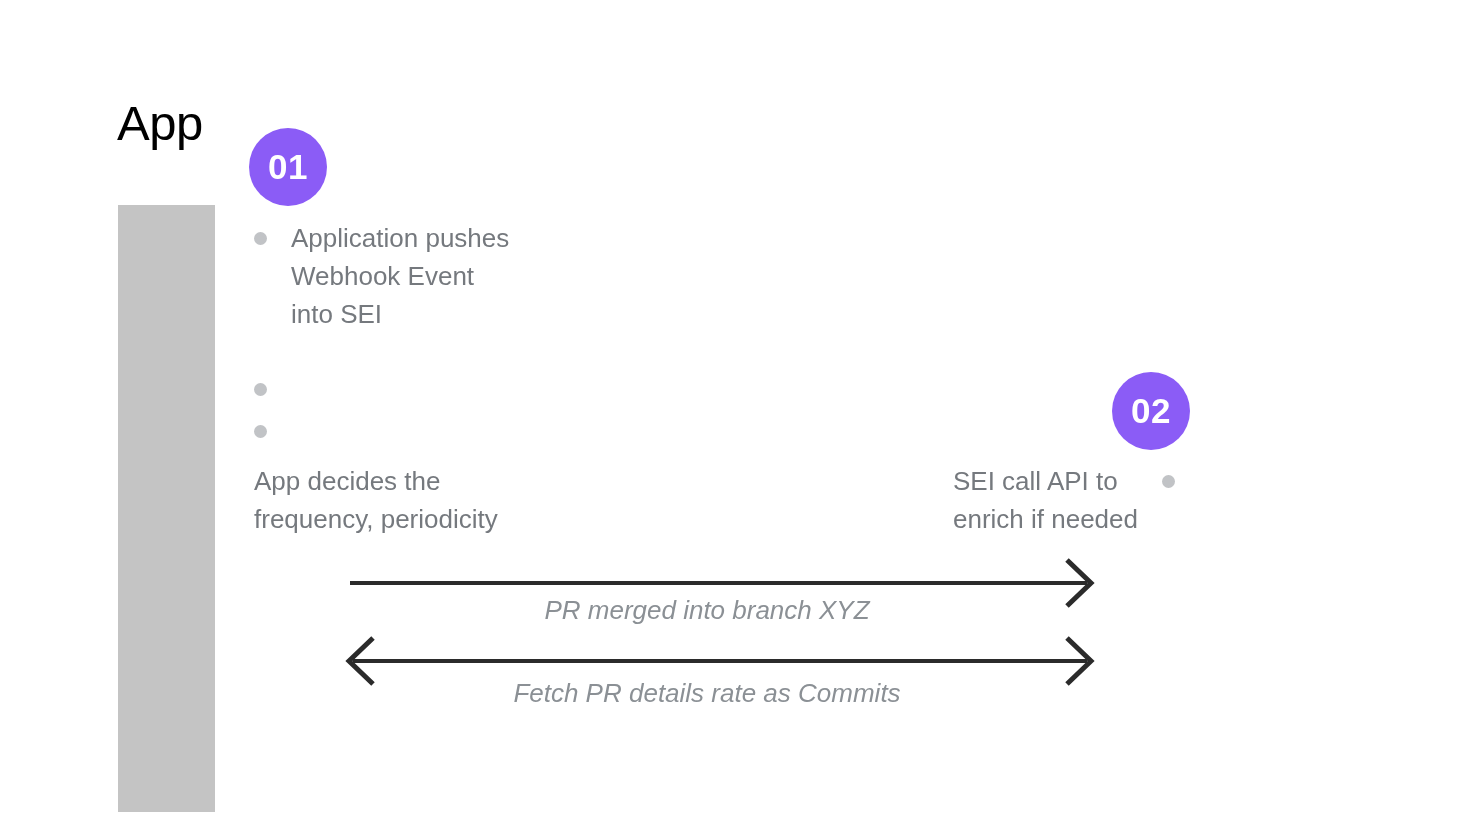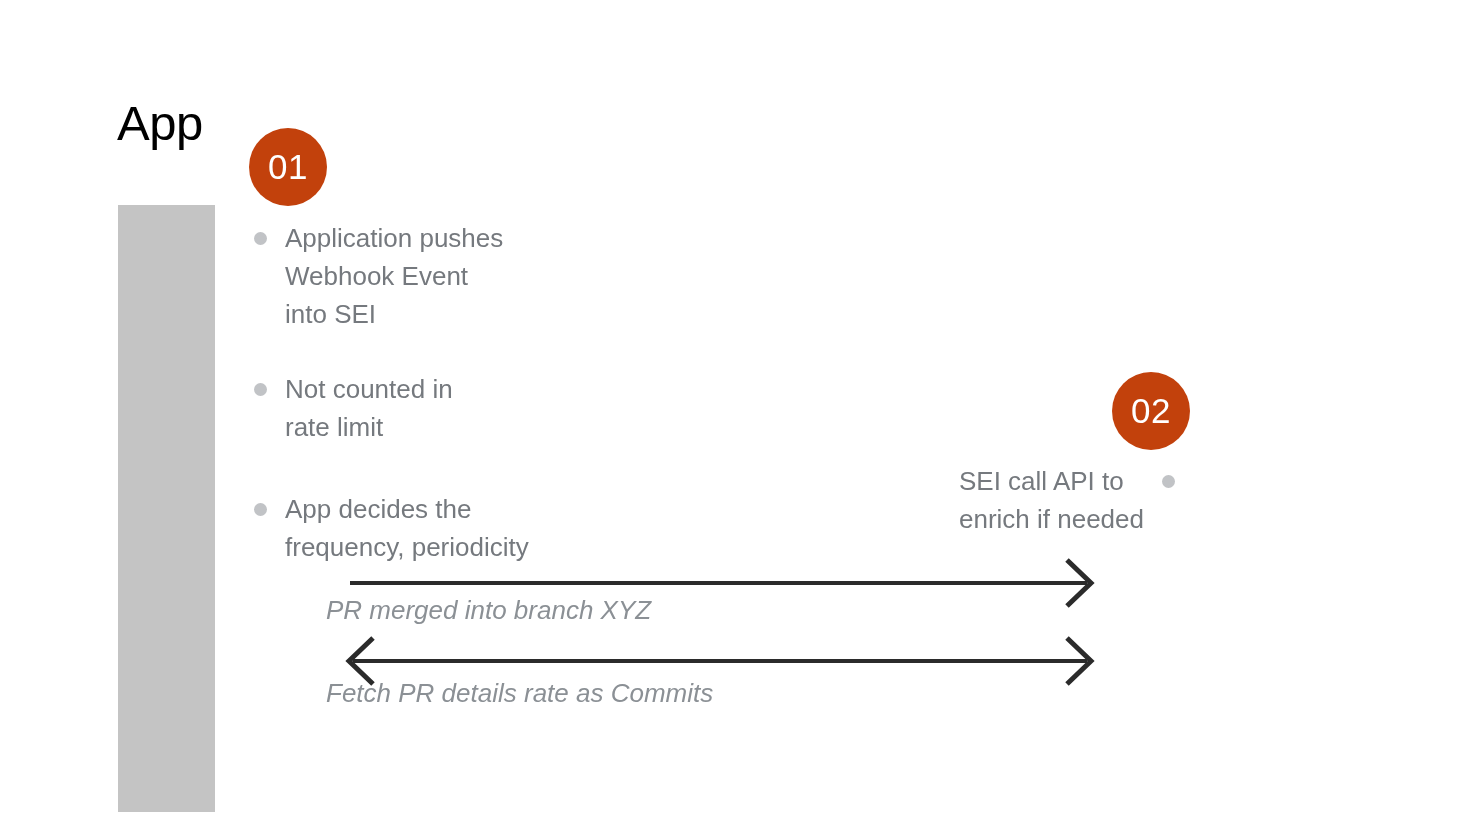--- a/index.html
+++ b/index.html
@@ -51,24 +51,24 @@
     letter-spacing: -0.5px;
     white-space: nowrap;
   }
 
   
   .badge {
     position: absolute;
     width: 78px;
     height: 78px;
     border-radius: 50%;
-    background: #c2410c;
+    background: #8b5cf6;
     color: #ffffff;
     font-size: 35px;
-    font-weight: normal;
+    font-weight: bold;
     display: flex;
     align-items: center;
     justify-content: center;
     letter-spacing: 0.5px;
   }
   .badge-01 { left: 249px; top: 128px; }
   .badge-02 { left: 1112px; top: 372px; }
 
   
   .bullets {
@@ -77,23 +77,23 @@
     font-size: 26px;
     line-height: 38px;
   }
   .bullets-left  { left: 254px; top: 219px; width: 430px; }
   .bullets-left2 { left: 254px; top: 370px; width: 430px; }
   .bullets-right { left: 830px; top: 462px; width: 345px; }
 
   .bullet-row {
     display: flex;
     align-items: flex-start;
-    gap: 18px;
-  }
-  .bullet-row + .bullet-row { margin-top: 44px; }
+    gap: 24px;
+  }
+  .bullet-row + .bullet-row { margin-top: 16px; flex-direction: column; }
   .bullets-right .bullet-row { justify-content: flex-end; }
 
   .dot {
     flex: 0 0 auto;
     width: 13px;
     height: 13px;
     border-radius: 50%;
     background: #c1c3c6;
     margin-top: 13px;
   }
@@ -119,23 +119,23 @@
     fill: none;
     stroke-linecap: butt;
     stroke-linejoin: miter;
   }
 
   .arrow-label {
     position: absolute;
     font-size: 26px;
     font-style: italic;
     color: #8b9095;
-    text-align: left;
+    text-align: center;
     width: 790px;
-    left: 326px;
+    left: 312px;
     white-space: nowrap;
   }
   .label-1 { top: 595px; }
   .label-2 { top: 678px; }
 
   
   .logo {
     position: absolute;
     left: 1241px;
     top: 90px;
@@ -179,22 +179,20 @@
       <span class="dot"></span>
       <span class="bullet-text">Application pushes
 Webhook Event
 into SEI</span>
     </div>
   </div>
 
   <div class="bullets bullets-left2">
     <div class="bullet-row">
       <span class="dot"></span>
-      <span class="bullet-text">Not counted in
-rate limit</span>
     </div>
     <div class="bullet-row">
       <span class="dot"></span>
       <span class="bullet-text">App decides the
 frequency, periodicity</span>
     </div>
   </div>
 
   <div class="badge badge-02">02</div>
 

